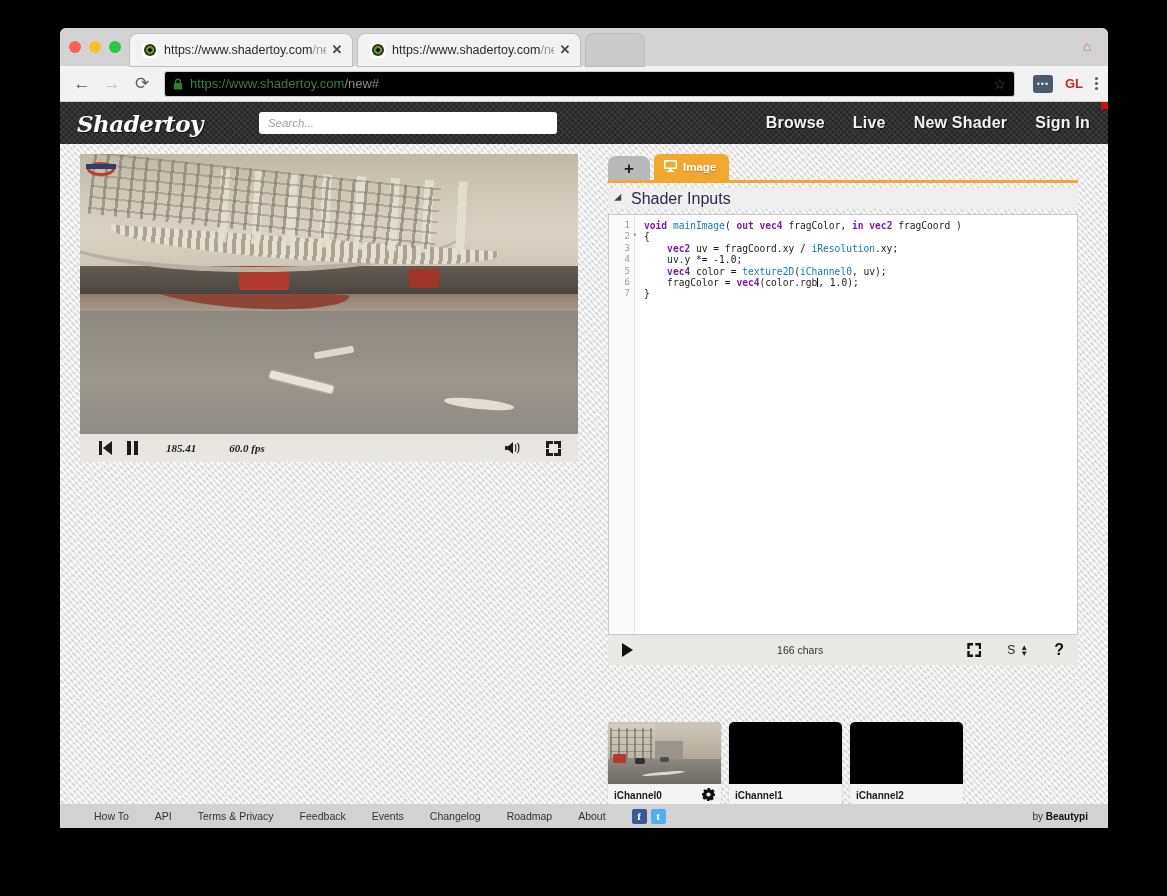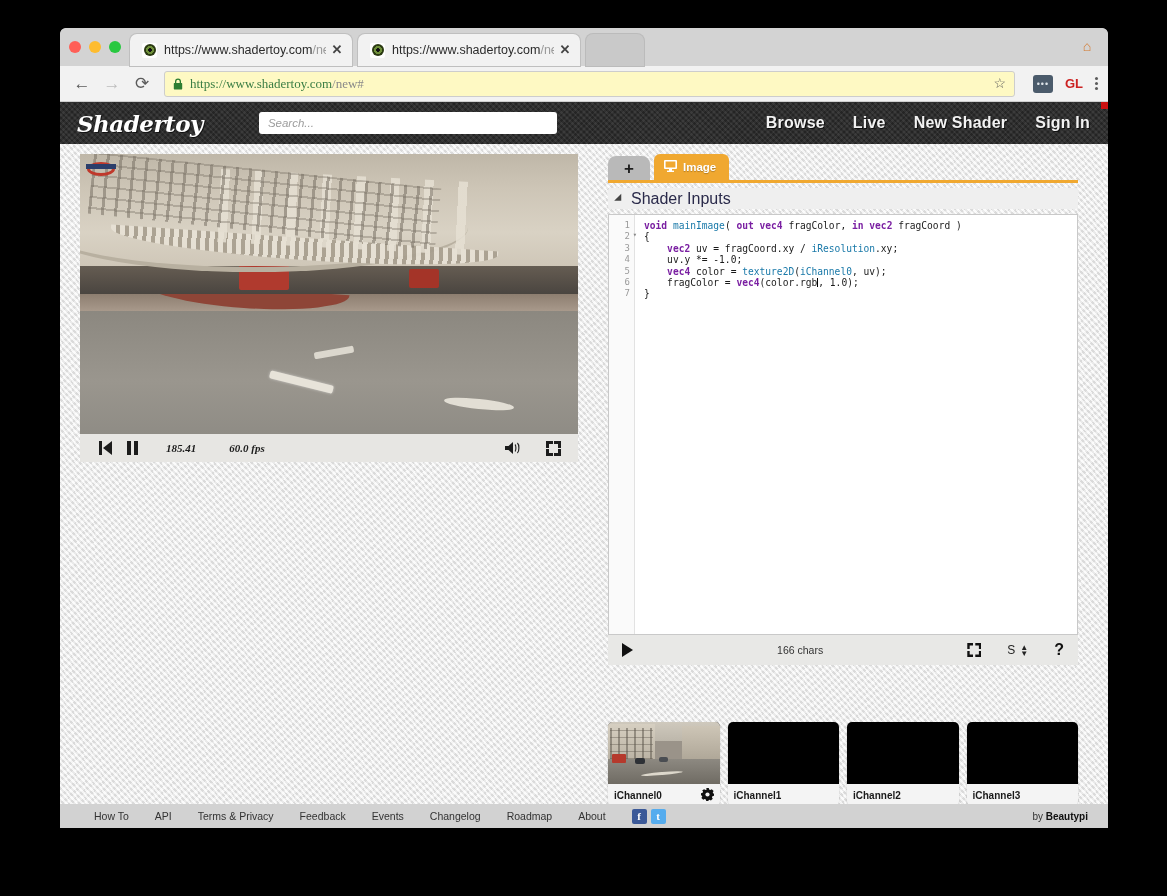--- a/index.html
+++ b/index.html
@@ -103,27 +103,26 @@
   .nav-btn {
     width: 28px; height: 28px;
     display: flex; align-items: center; justify-content: center;
     font-size: 17px; color: #5b5b5b;
     border-radius: 50%;
   }
   .nav-btn.disabled { color: #bdbdbd; }
   #omnibox {
     flex: 1 1 auto;
     height: 26px; margin: 0 6px;
-    background: #fef9c3;
+    background: #000000;
     border: 1px solid #cdcdcd;
     border-radius: 3px;
     display: flex; align-items: center;
     padding: 0 8px;
     font-size: 13px;
-    font-family: Liberation Serif, serif;
   }
   #lock-icon { margin-right: 7px; display:flex; }
   #omnibox .url-host  { color: #3a7d44; }
   #omnibox .url-scheme{ color: #3a7d44; }
   #omnibox .url-path  { color: #8a8a8a; }
   #omnibox-url { flex:1 1 auto; }
   #star-icon { font-size: 14px; color: #5a5a5a; }
   #ext-icon {
     width: 20px; height: 18px; margin-left: 10px;
     background: #4b5b6b; border-radius: 3px;
@@ -740,26 +739,20 @@
         </div>
       </div>
 
       <div class="channel">
         <div class="channel-thumb"></div>
         <div class="channel-label">
           <span>iChannel2</span>
         </div>
       </div>
 
-      <div class="channel">
-        <div class="channel-thumb"></div>
-        <div class="channel-label">
-          <span>iChannel3</span>
-        </div>
-      </div>
     </div>
 
     <div id="site-footer">
       <div id="footer-links">
         <a href="#">How To</a>
         <a href="#">API</a>
         <a href="#">Terms &amp; Privacy</a>
         <a href="#">Feedback</a>
         <a href="#">Events</a>
         <a href="#">Changelog</a>

